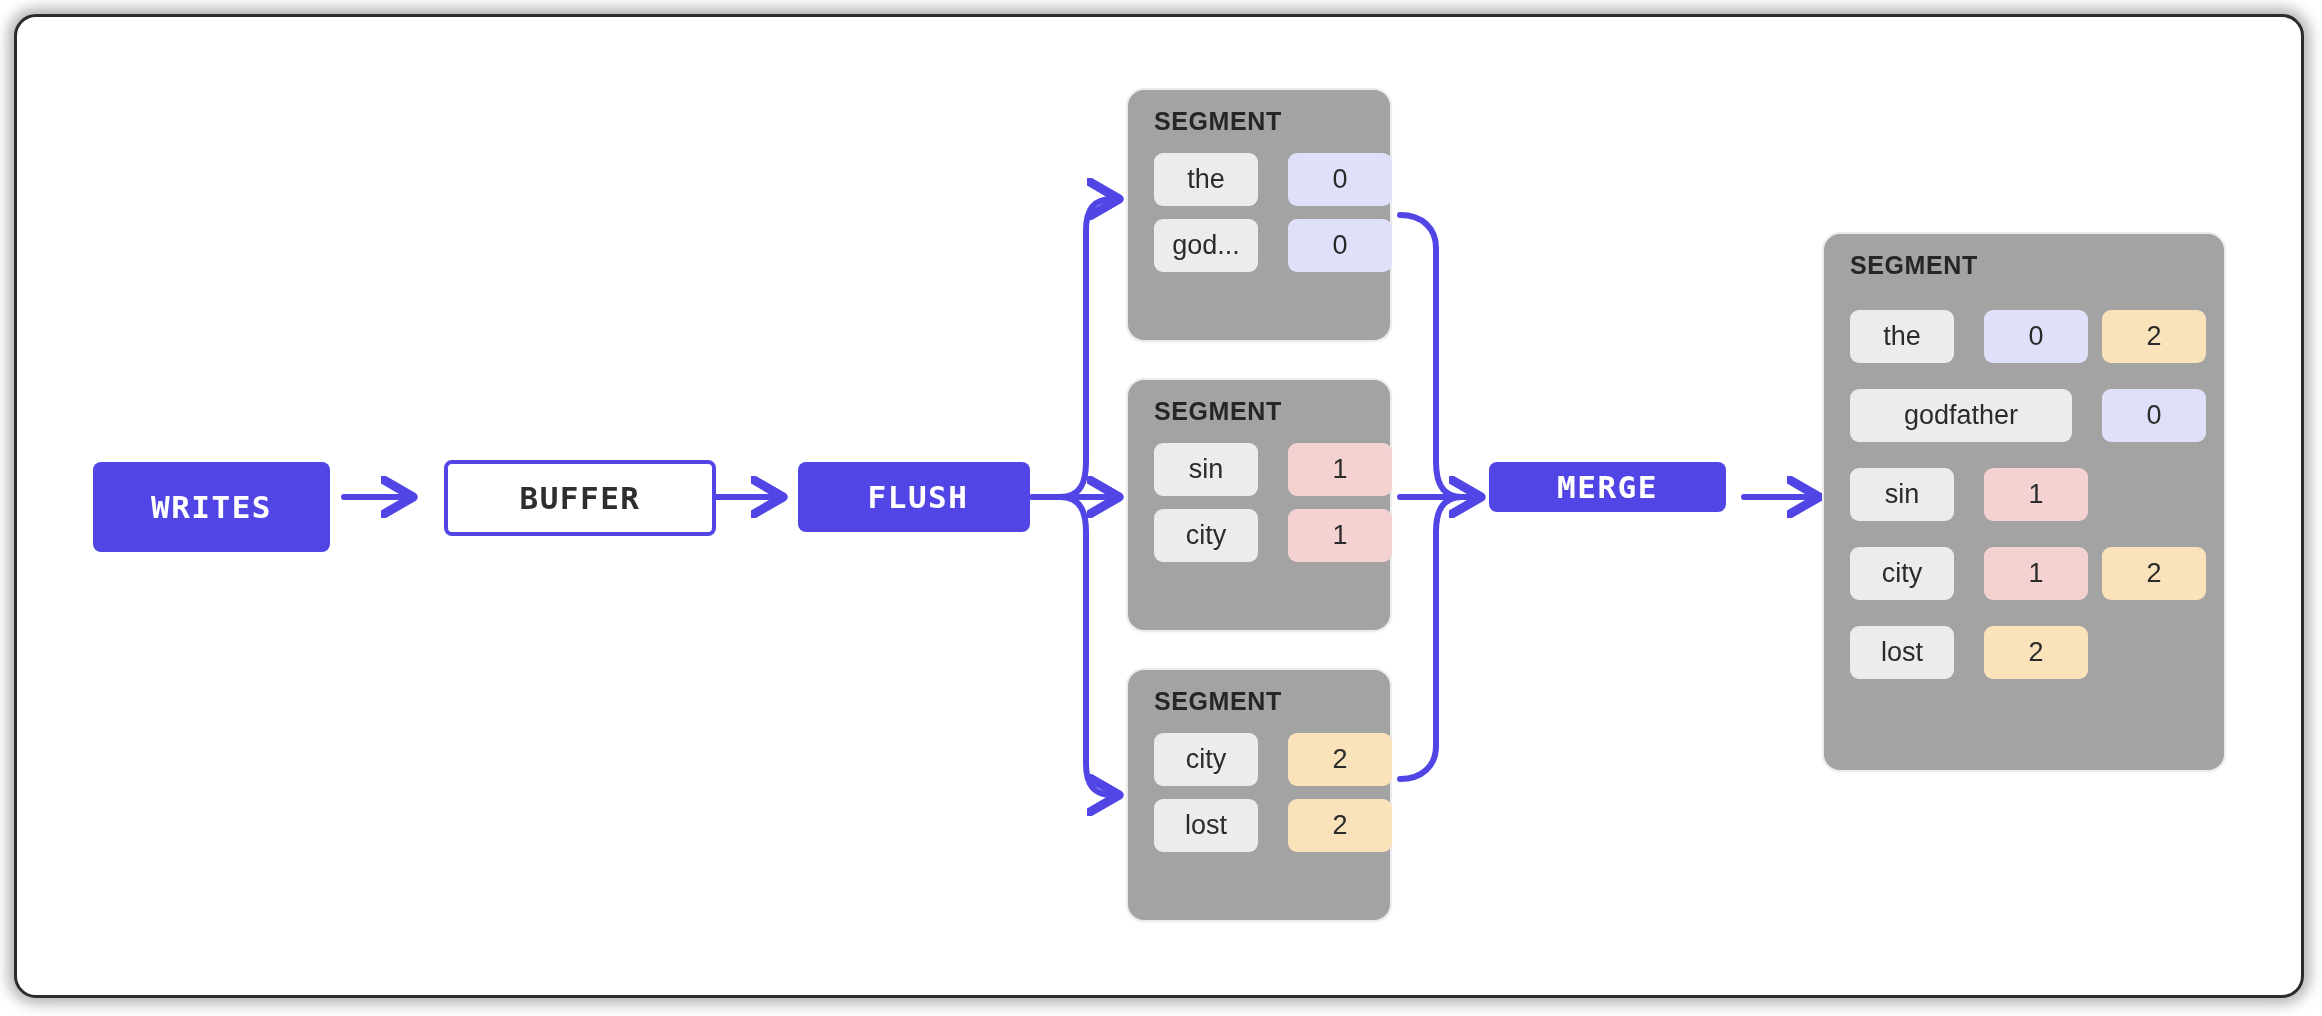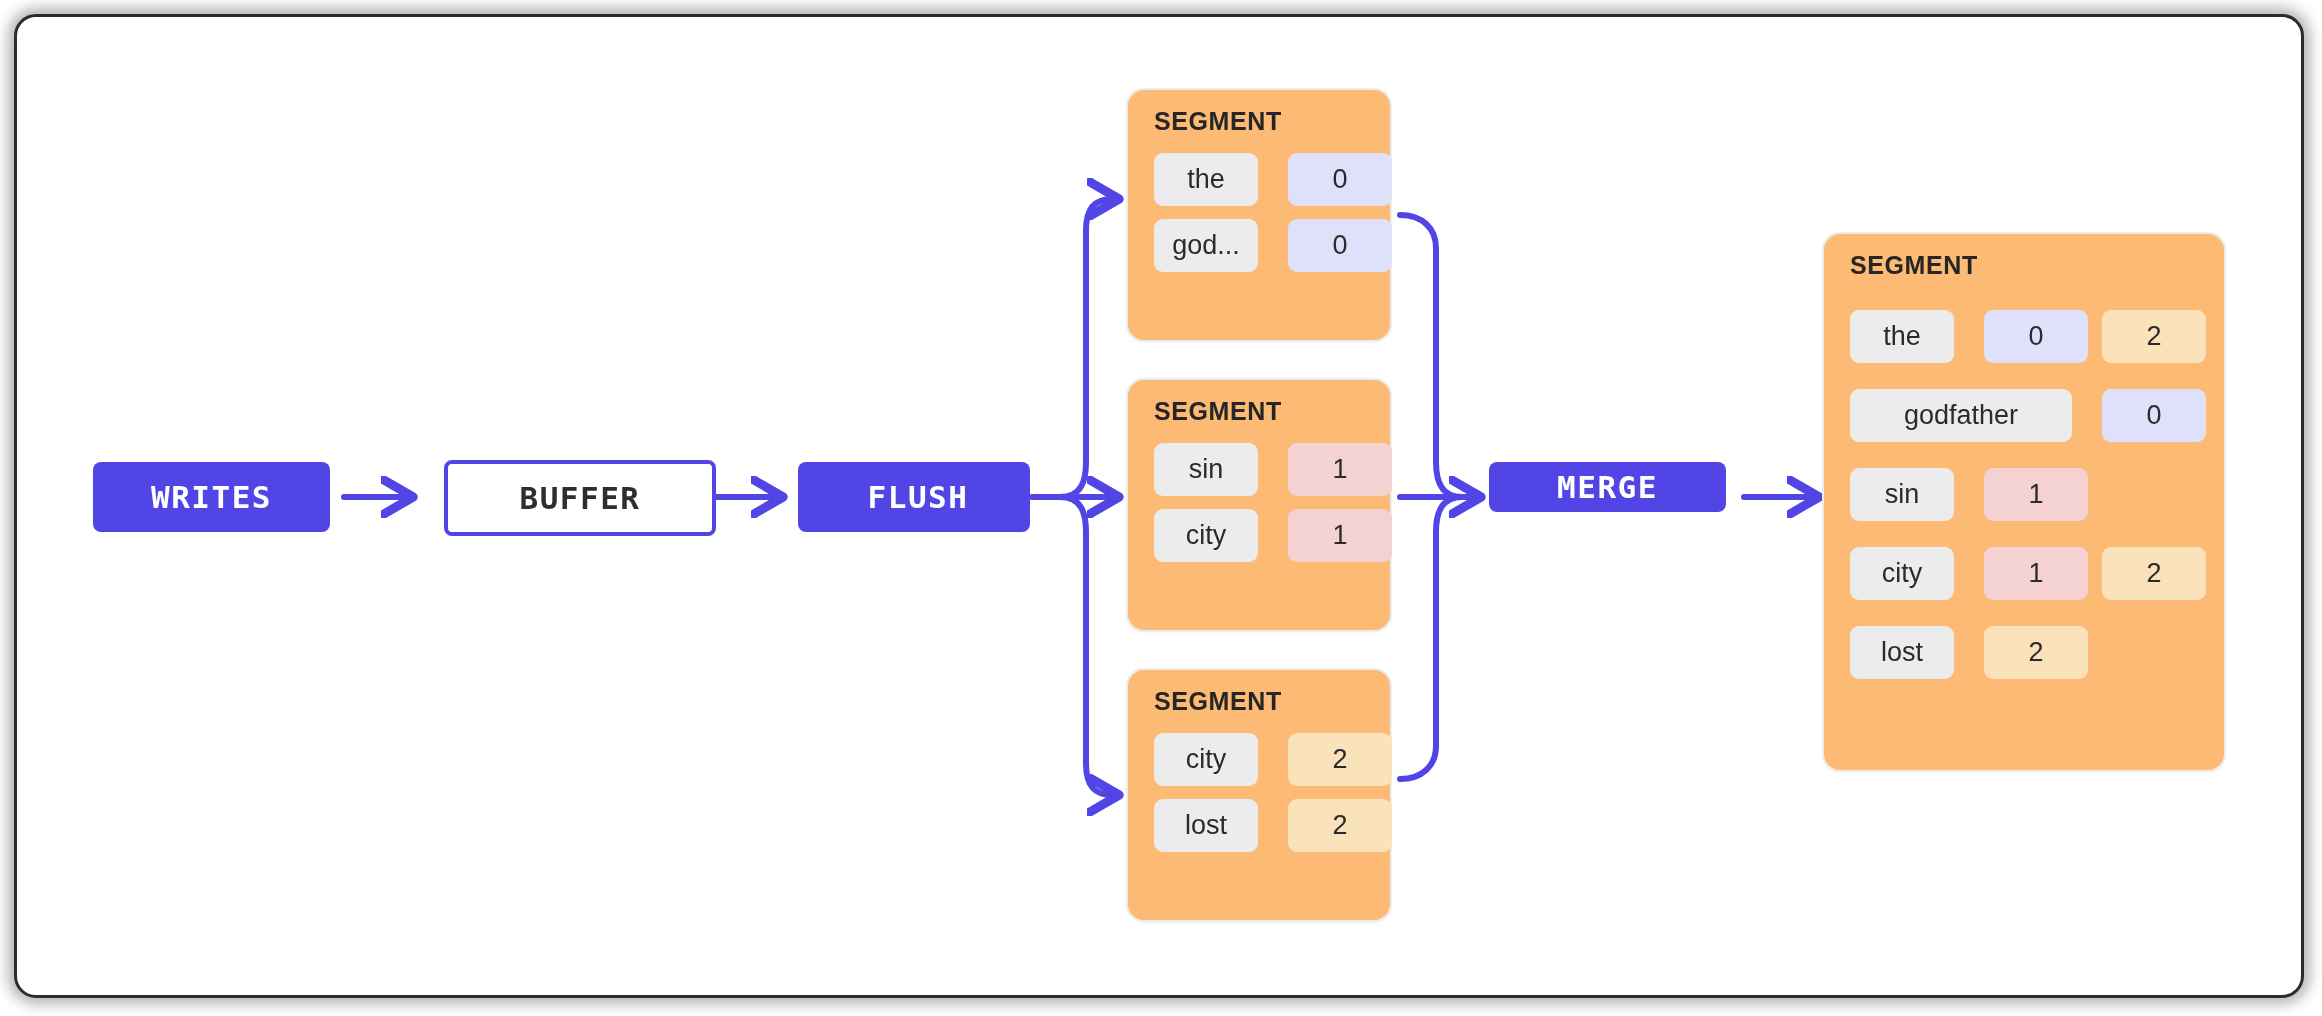--- a/index.html
+++ b/index.html
@@ -14,27 +14,27 @@
 
   
   .node{position:absolute;box-sizing:border-box;display:flex;
         align-items:center;justify-content:center;
         font-family:"DejaVu Sans Mono","Liberation Mono",monospace;
         font-weight:700;letter-spacing:1.5px;}
   .node.solid{background:#5145e5;color:#ffffff;border-radius:8px;font-size:31px;}
   .node.outline{background:#ffffff;color:#2e2e2e;border:4px solid #5145e5;
                 border-radius:8px;font-size:31px;}
 
-  #node-writes{left:93px;top:462px;width:237px;height:70px;}
+  #node-writes{left:93px;top:462px;width:237px;height:90px;}
   #node-buffer{left:428px;top:460px;width:272px;height:76px;margin-left:16px;}
   #node-flush{left:798px;top:462px;width:232px;height:70px;padding-left:8px;}
   #node-merge{left:1489px;top:462px;width:237px;height:50px;}
 
   
-  .card{position:absolute;box-sizing:border-box;background:#fdba74;
+  .card{position:absolute;box-sizing:border-box;background:#a3a3a3;
         border:2px solid #ececed;border-radius:18px;
         box-shadow:0 1px 3px rgba(0,0,0,0.04);}
   .card-title{position:absolute;left:26px;top:17px;
               font-family:"Liberation Sans","DejaVu Sans",sans-serif;
               font-size:25px;font-weight:700;color:#262626;letter-spacing:.6px;}
   .rows{position:absolute;left:26px;top:63px;display:flex;flex-direction:column;}
   .row{display:flex;align-items:center;margin-bottom:13px;}
   .chip{box-sizing:border-box;display:flex;align-items:center;justify-content:center;
         border-radius:9px;font-size:27px;color:#2b2b2b;height:53px;
         font-family:"Liberation Sans","DejaVu Sans",sans-serif;}

